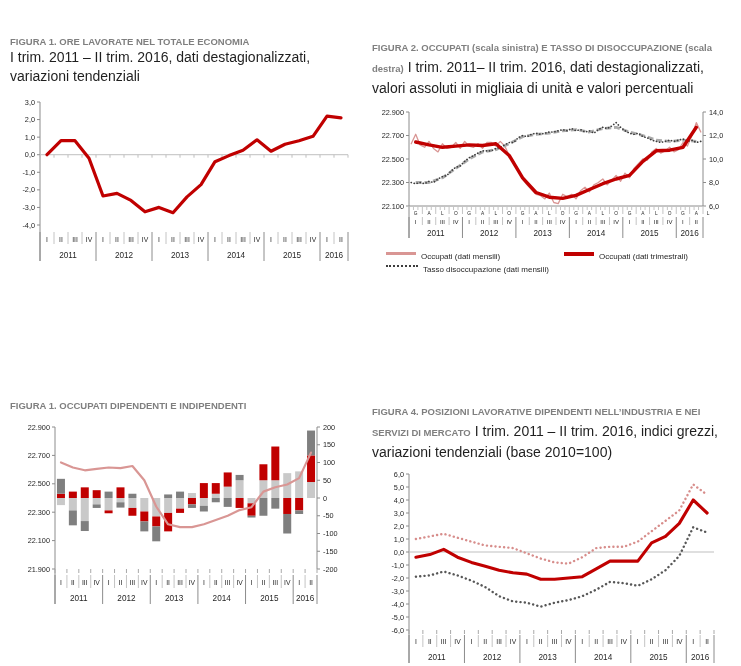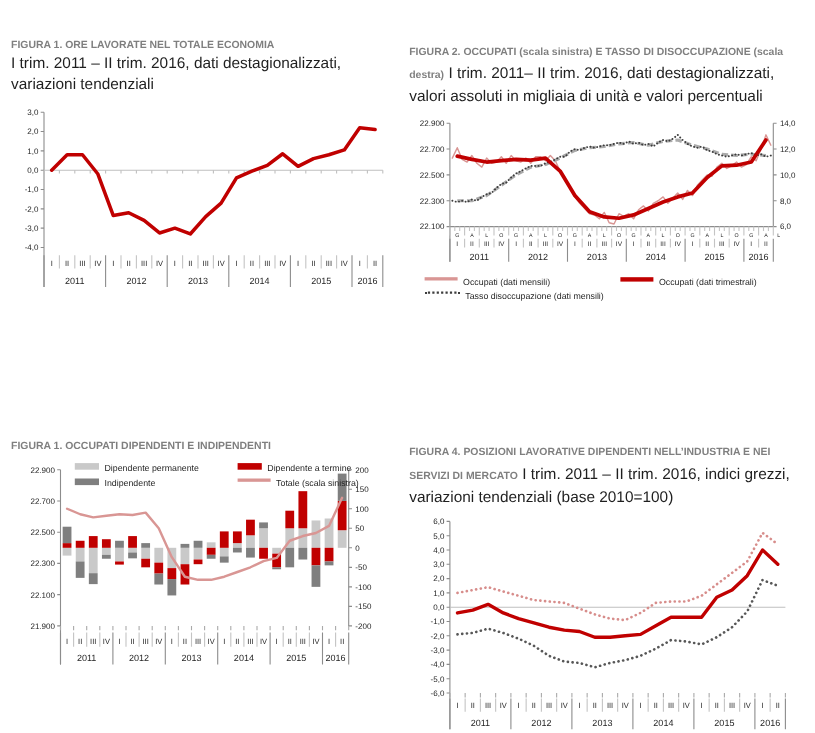--- a/index.html
+++ b/index.html
@@ -504,38 +504,20 @@
             <text x="277.22727272727275" y="168" font-size="6.8" text-anchor="middle" fill="#262626">IV</text>
             <text x="289.1363636363636" y="168" font-size="6.8" text-anchor="middle" fill="#262626">I</text>
             <text x="301.0454545454545" y="168" font-size="6.8" text-anchor="middle" fill="#262626">II</text>
             <text x="68.81818181818181" y="184" font-size="8.2" text-anchor="middle" fill="#262626">2011</text>
             <text x="116.45454545454545" y="184" font-size="8.2" text-anchor="middle" fill="#262626">2012</text>
             <text x="164.09090909090907" y="184" font-size="8.2" text-anchor="middle" fill="#262626">2013</text>
             <text x="211.72727272727272" y="184" font-size="8.2" text-anchor="middle" fill="#262626">2014</text>
             <text x="259.3636363636364" y="184" font-size="8.2" text-anchor="middle" fill="#262626">2015</text>
             <text x="295.09090909090907" y="184" font-size="8.2" text-anchor="middle" fill="#262626">2016</text>
           </svg>
-        <div class="legend legend-f3">
-          <div class="li">
-              <span class="mk mk-bar-light"></span>
-              <span>Dipendente permanente</span>
-            </div>
-          <div class="li">
-              <span class="mk mk-bar-red"></span>
-              <span>Dipendente a termine</span>
-            </div>
-          <div class="li">
-              <span class="mk mk-bar-dark"></span>
-              <span>Indipendente</span>
-            </div>
-          <div class="li">
-              <span class="mk mk-line-pink"></span>
-              <span>Totale (scala sinistra)</span>
-            </div>
-        </div>
       </div>
     </div>
 
     <div class="cell" style="padding-top:15px;">
       <p class="fig-head inline-head"><span class="tb">FIGURA 4. POSIZIONI LAVORATIVE DIPENDENTI NELL’INDUSTRIA E NEI SERVIZI DI MERCATO</span><span class="ts">I trim. 2011 – II trim. 2016, indici grezzi, variazioni tendenziali (base 2010=100)</span></p>
       <div class="chart-wrap">
         <svg width="369" height="215" viewBox="0 0 369 215" style="margin-top:2px;">
             <line x1="37" y1="8" x2="37" y2="197" stroke="#8C8C8C" stroke-width="1"></line>
             <line x1="34" y1="8" x2="37" y2="8" stroke="#8C8C8C" stroke-width="1"></line>
             <text x="32" y="10.6" font-size="7.3" text-anchor="end" fill="#262626">6,0</text>

